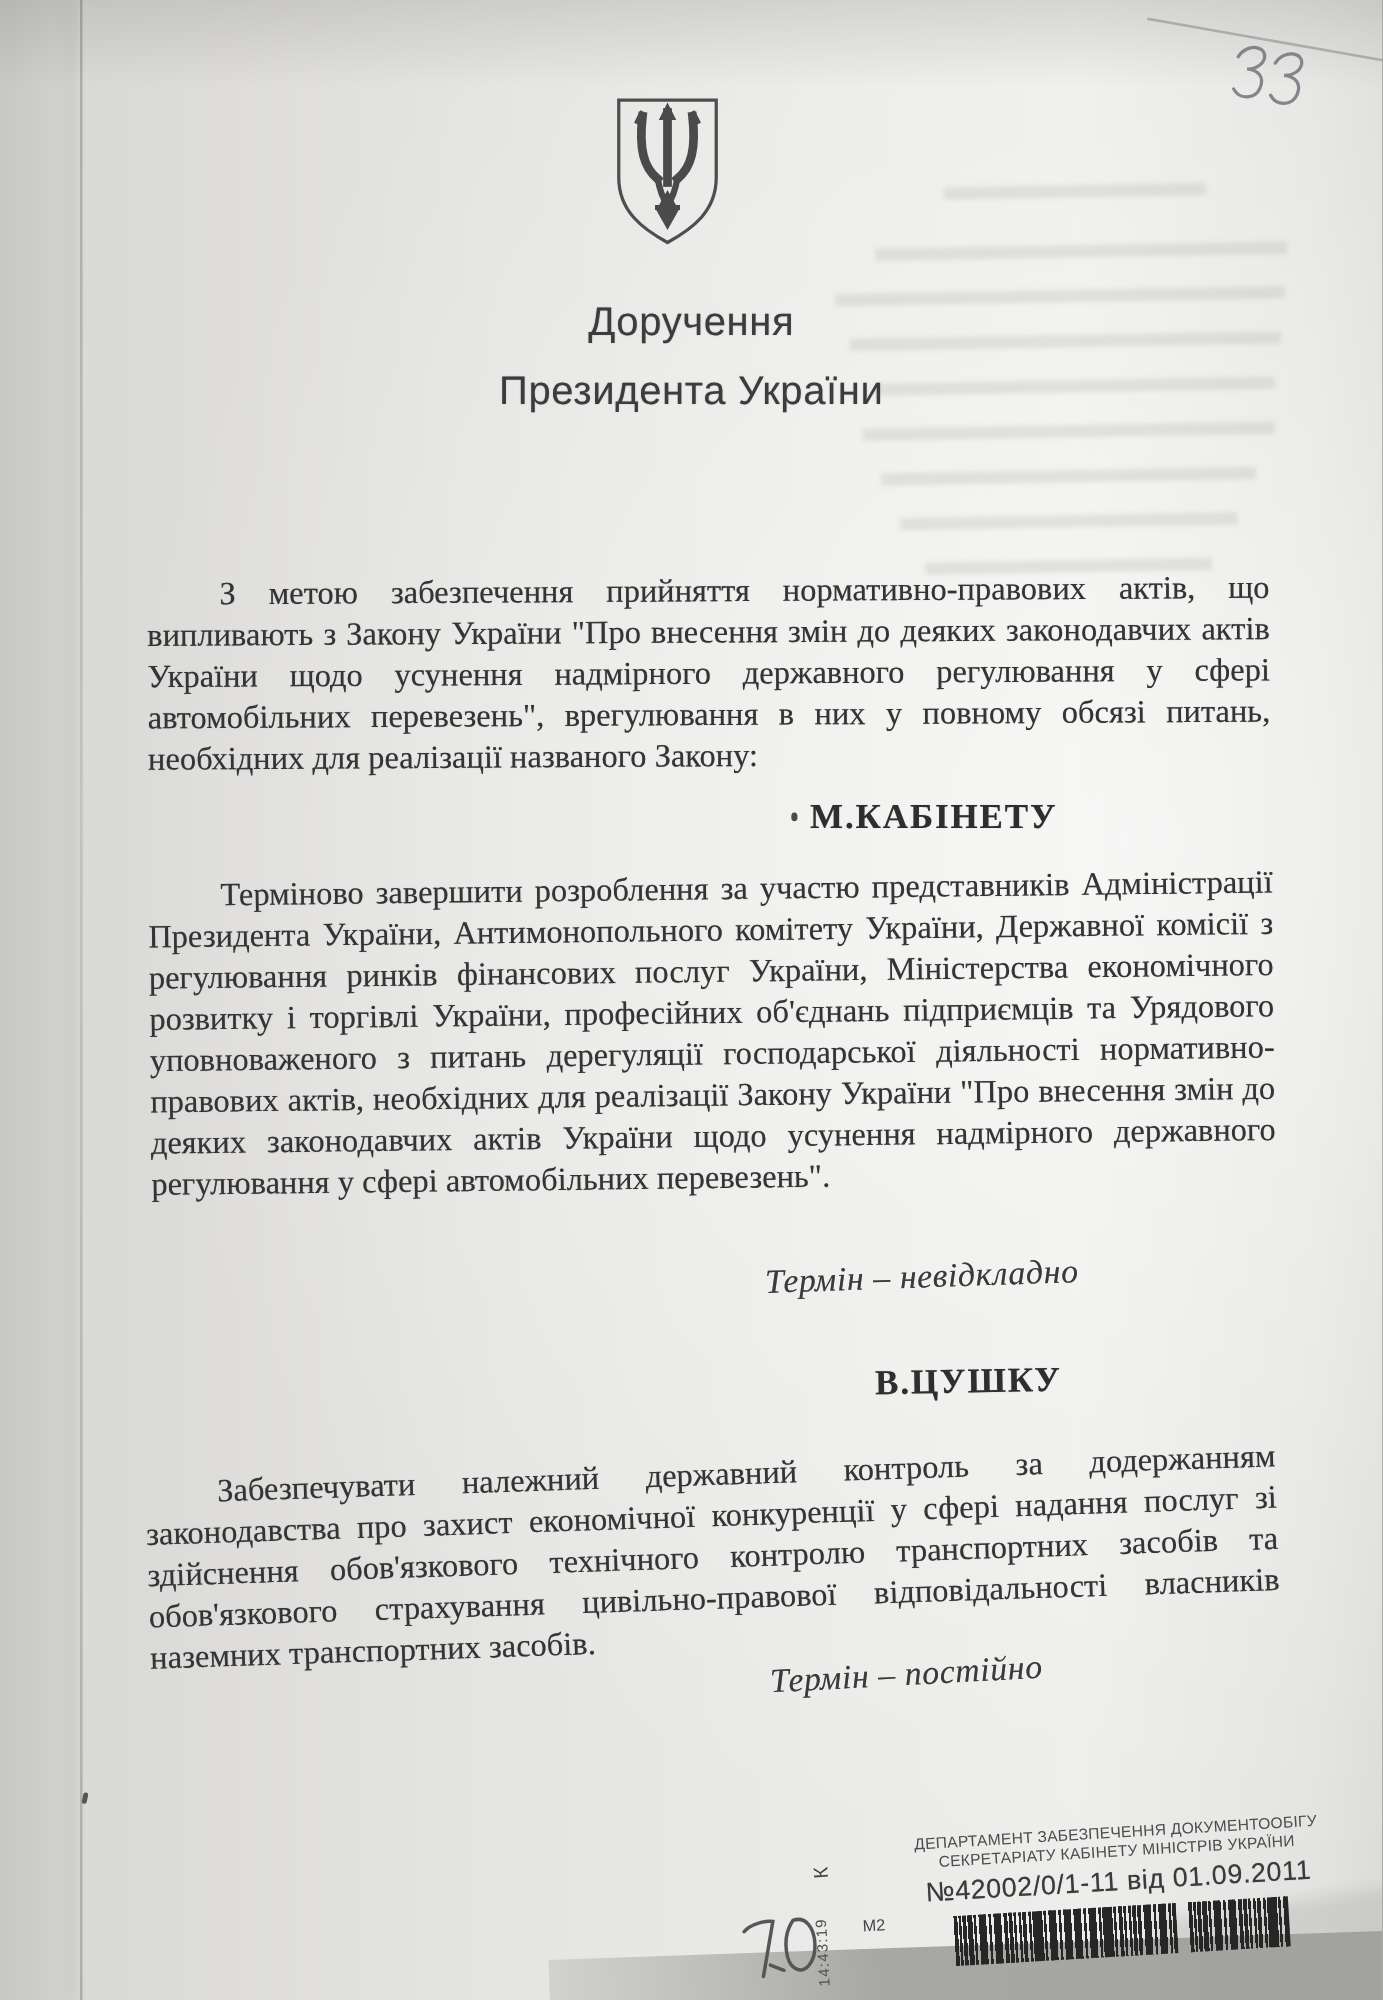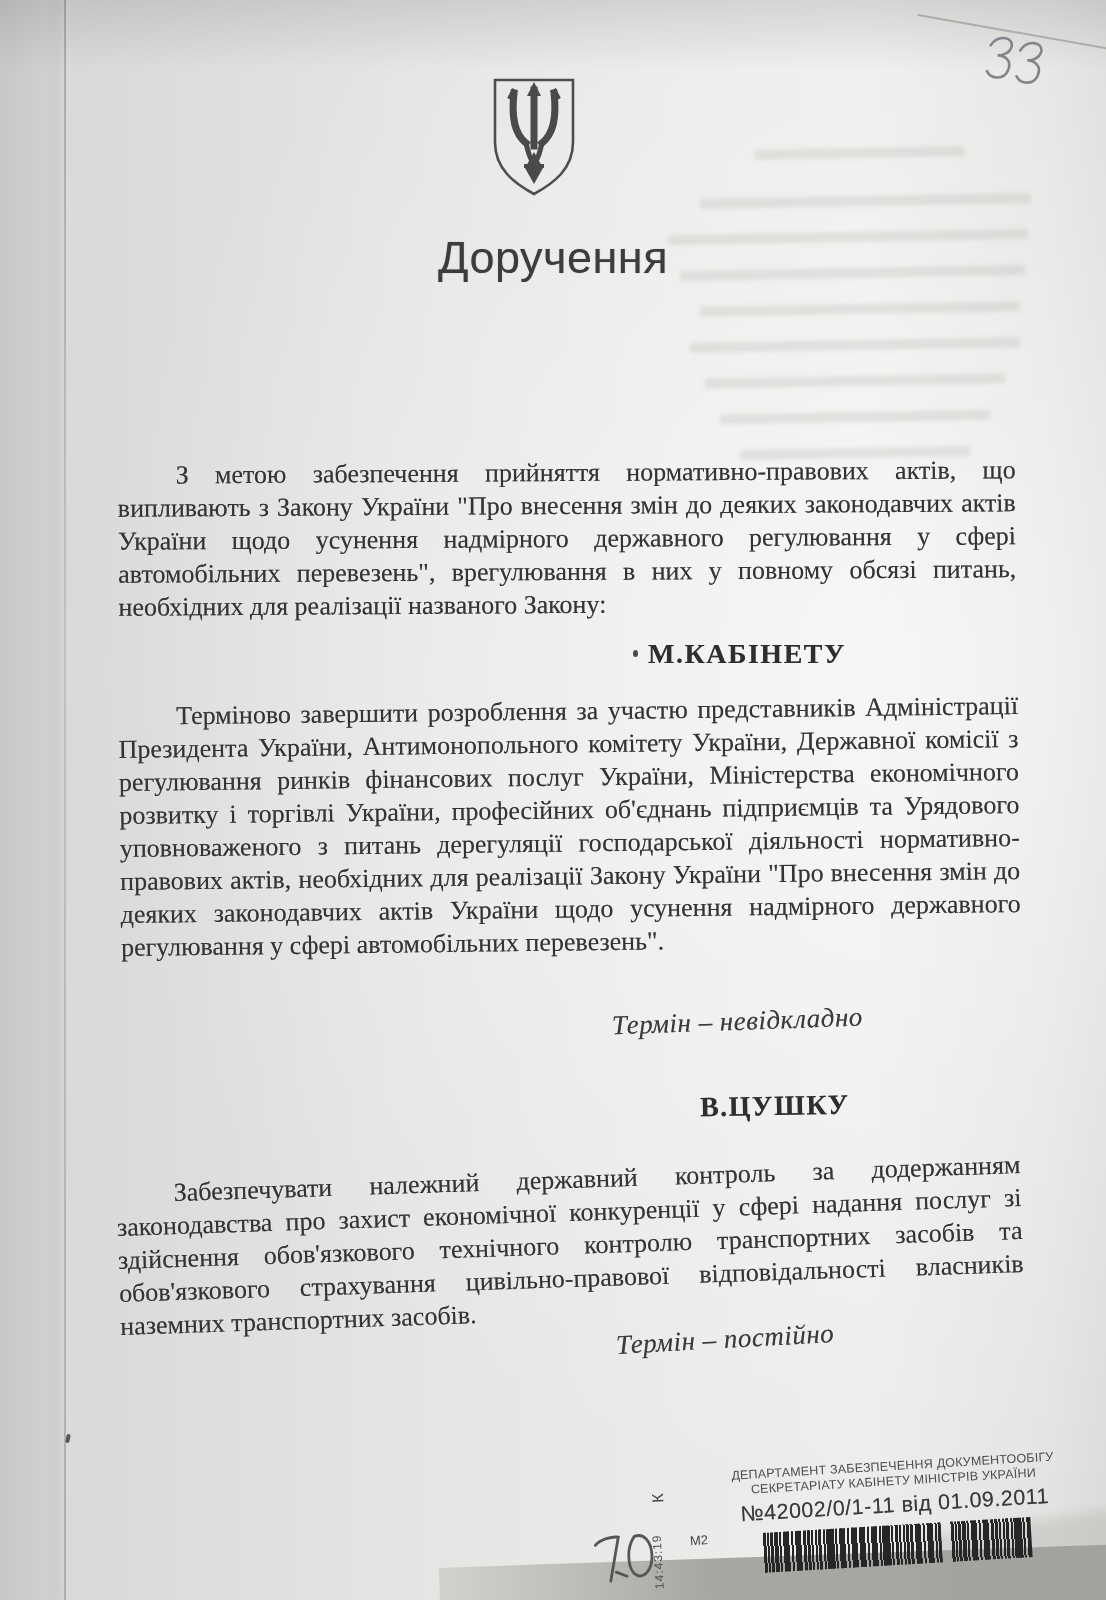--- a/index.html
+++ b/index.html
@@ -14,21 +14,21 @@
   .crease{position:absolute;left:64px;top:0;width:2px;height:1600px;
     background:linear-gradient(180deg,rgba(95,95,93,.38),rgba(95,95,93,.18) 40%,rgba(95,95,93,.34));
     box-shadow:-8px 0 10px rgba(120,120,118,.25), 2px 0 6px rgba(255,255,255,.25);}
   .speck{position:absolute;left:66px;top:1434px;width:4px;height:9px;background:#565654;border-radius:2px;transform:rotate(12deg);}
   .top-edge{position:absolute;left:918px;top:14px;width:200px;height:2px;background:rgba(125,125,123,.5);transform:rotate(10deg);transform-origin:0 0;}
   .bottom-shade{position:absolute;left:440px;top:1568px;width:760px;height:70px;background:linear-gradient(90deg,rgba(150,150,146,.25),#a7a7a3 35%,#a3a39f);transform:rotate(-2deg);transform-origin:0 50%;}
   .corner-shade{position:absolute;left:930px;top:1520px;width:220px;height:90px;background:rgba(160,160,156,.30);transform:rotate(-8deg);filter:blur(6px);}
 
   .emblem{position:absolute;left:488px;top:76px;}
   .title{position:absolute;left:153px;top:230px;width:800px;text-align:center;
-    font-family:"Liberation Sans",sans-serif;font-size:45px;line-height:55px;color:#3c3c3c;letter-spacing:.5px;
+    font-family:"Liberation Sans",sans-serif;font-size:32px;line-height:55px;color:#3c3c3c;letter-spacing:.5px;
     text-shadow:0 0 1px rgba(60,60,60,.4);}
 
   .para{position:absolute;font-size:26px;line-height:33px;color:#343434;text-align:justify;text-indent:58px;
     text-shadow:0 0 .6px rgba(52,52,52,.55);}
   .p1{left:118px;top:456px;width:898px;transform:rotate(-.35deg);}
   .p2{left:118px;top:700px;width:900px;transform:rotate(-.7deg);transform-origin:0 0;}
   .p3{left:118px;top:1178px;width:905px;transform:rotate(-1.9deg);transform-origin:0 50%;}
 
   .addressee{position:absolute;font-size:28px;font-weight:bold;color:#2e2e2e;letter-spacing:1.5px;
     text-shadow:0 0 .6px rgba(46,46,46,.5);}
@@ -110,20 +110,21 @@
         <path d="M38,66 C40,78 43,84 46,88"></path>
         <path d="M54,66 C52,78 49,84 46,88"></path>
       </g>
       <path d="M46,76 L37,92 L46,108 L55,92 Z" fill="#4a4a4a"></path>
       <path d="M36,90 H56" stroke="#4a4a4a" stroke-width="4"></path>
     </svg>
   </div>
 
   <div class="title">
     <div>Доручення</div>
+    <div>Президента України</div>
   </div>
 
   <div class="para p1">З метою забезпечення прийняття нормативно-правових актів, що випливають з Закону України "Про внесення змін до деяких законодавчих актів України щодо усунення надмірного державного регулювання у сфері автомобільних перевезень", врегулювання в них у повному обсязі питань, необхідних для реалізації названого Закону:</div>
 
   <div class="dot"></div>
   <div class="addressee a1">М.КАБІНЕТУ</div>
 
   <div class="para p2">Терміново завершити розроблення за участю представників Адміністрації Президента України, Антимонопольного комітету України, Державної комісії з регулювання ринків фінансових послуг України, Міністерства економічного розвитку і торгівлі України, професійних об'єднань підприємців та Урядового уповноваженого з питань дерегуляції господарської діяльності нормативно-правових актів, необхідних для реалізації Закону України "Про внесення змін до деяких законодавчих актів України щодо усунення надмірного державного регулювання у сфері автомобільних перевезень".</div>
 
   <div class="term t1">Термін – невідкладно</div>

